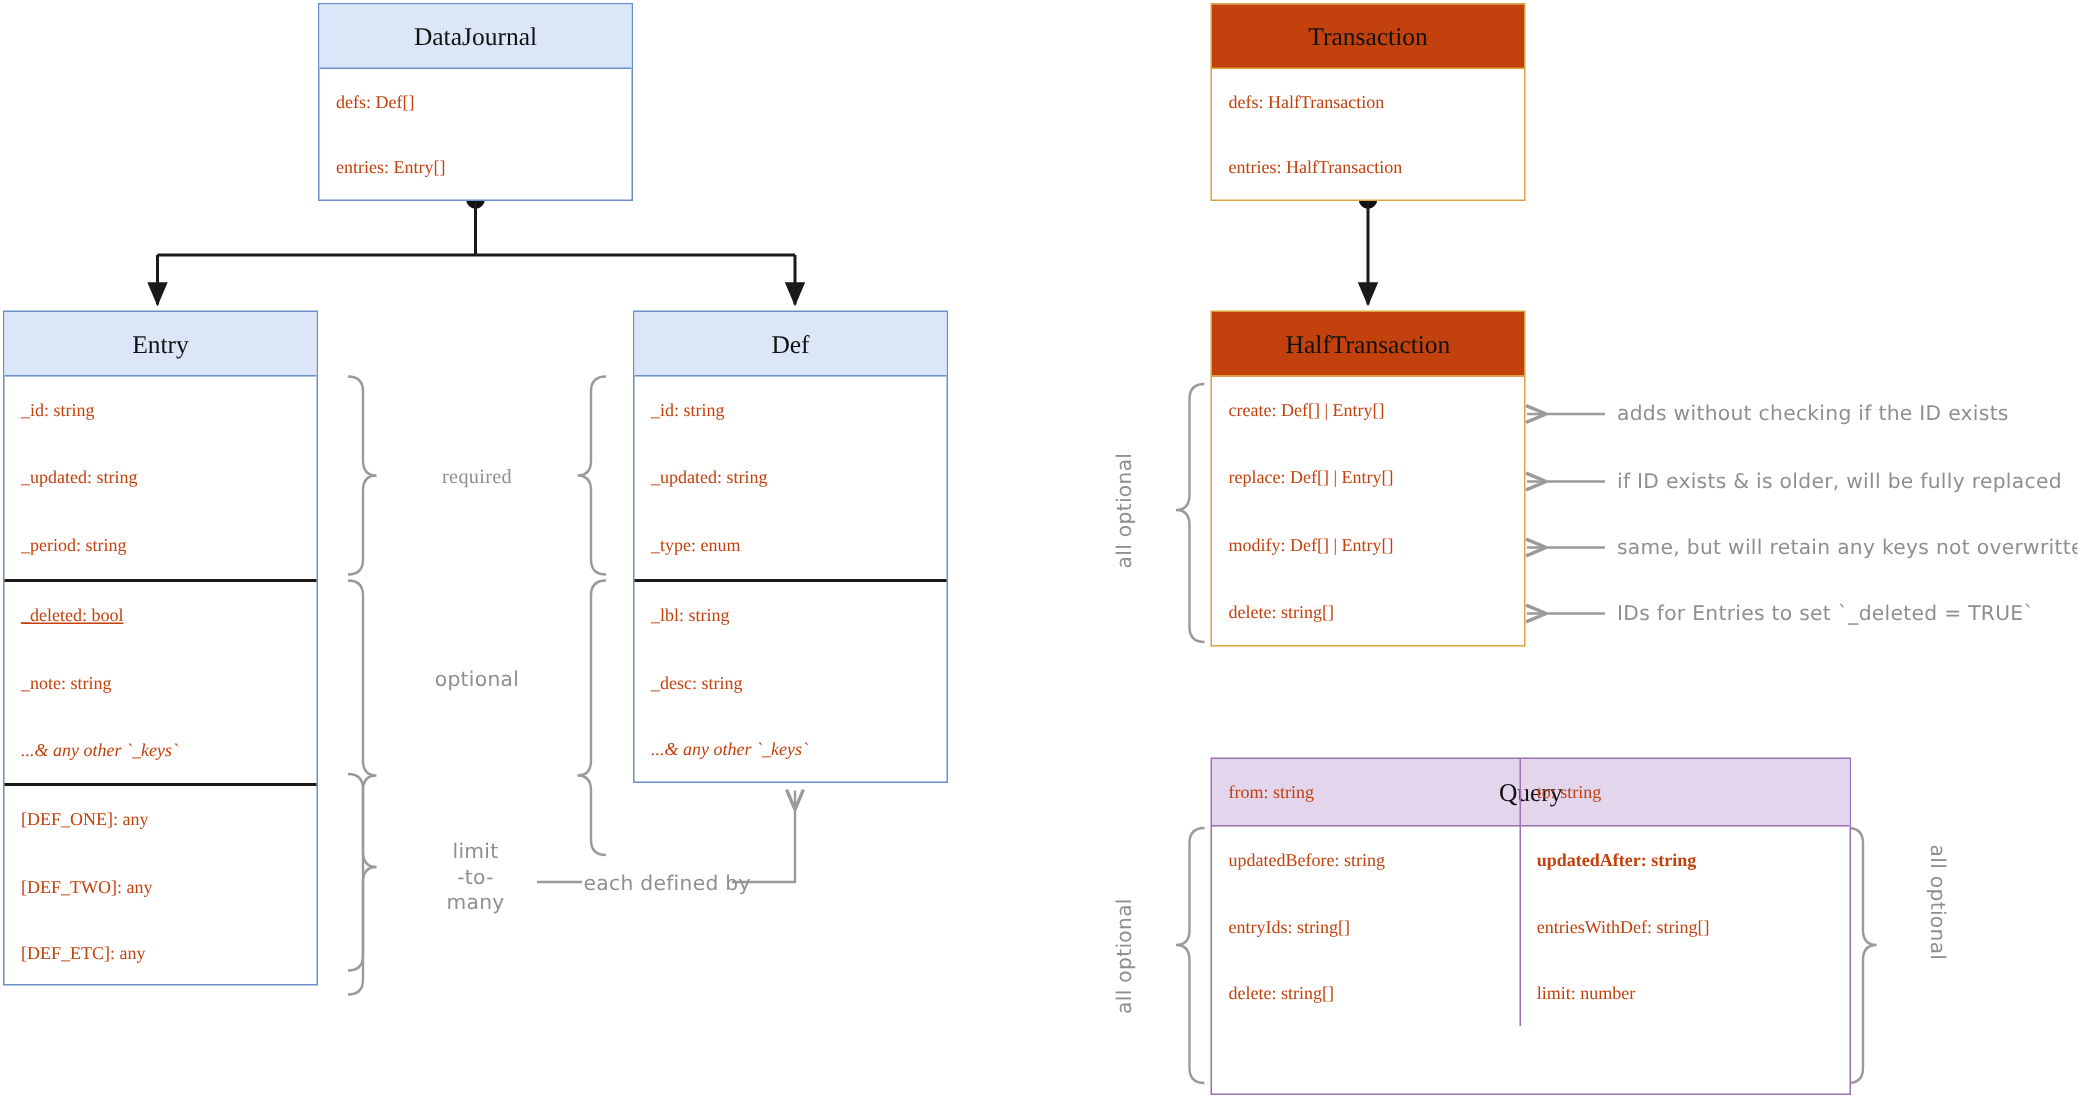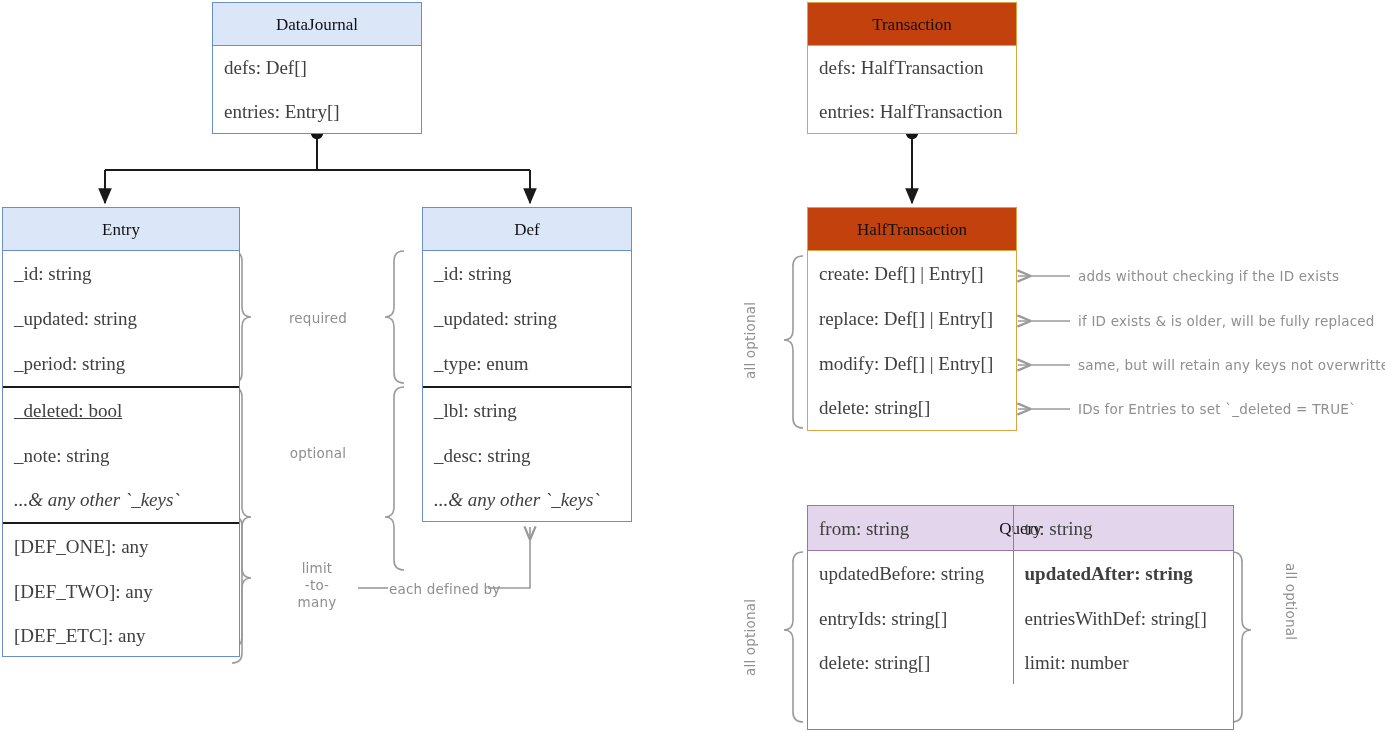--- a/index.html
+++ b/index.html
@@ -51,22 +51,22 @@
     box-sizing: border-box;
   }
   .cbox .sect + .sect {
     border-top: 2.2px solid #1a1a1a;
   }
   .row {
     box-sizing: border-box;
     display: flex;
     align-items: center;
     padding-left: 11px;
-    font-size: 19px;
-    color: #404040;
+    font-size: 12px;
+    color: #c2410c;
     white-space: nowrap;
   }
   .row.ital {
     font-style: italic;
   }
 
   
   .cbox.gold { border-color: #d9a441; }
   .cbox.gold .hdr { background: #c2410c; border-bottom-color: #d9a441; }
 
@@ -183,21 +183,21 @@
   </svg>
 
   <div class="cbox" style="left:212px; top:2px; width:210px; height:132px;">
     <div class="hdr" style="height:43px;">DataJournal</div>
     <div class="sect" style="height:87px;">
       <div class="row" style="height:44px;">defs: Def[]</div>
       <div class="row" style="height:43px;">entries: Entry[]</div>
     </div>
   </div>
 
-  <div class="cbox" style="left:2px; top:207px; width:238px; height:450px;">
+  <div class="cbox" style="left:2px; top:207px; width:210px; height:450px;">
     <div class="hdr" style="height:43px;">Entry</div>
     <div class="sect" style="height:135px;">
       <div class="row" style="height:45px;">_id: string</div>
       <div class="row" style="height:45px;">_updated: string</div>
       <div class="row" style="height:45px;">_period: string</div>
     </div>
     <div class="sect" style="height:136px;">
       <div class="row" style="height:45px;text-decoration:underline;">_deleted: bool</div>
       <div class="row" style="height:45px;">_note: string</div>
       <div class="row ital" style="height:44px;">...&amp; any other `_keys`</div>
@@ -254,21 +254,21 @@
         <div class="col">
           <div class="row" style="height:45px;">to: string</div>
           <div class="row" style="height:45px;font-weight:bold;">updatedAfter: string</div>
           <div class="row" style="height:45px;">entriesWithDef: string[]</div>
           <div class="row" style="height:43px;">limit: number</div>
         </div>
       </div>
     </div>
   </div>
 
-  <div class="note center" style="left:256px; top:310px; width:124px;">required</div>
+  <div class="note center" style="left:256px; top:310px; width:124px;font-family:Liberation Serif, serif;">required</div>
   <div class="note center" style="left:256px; top:445px; width:124px;">optional</div>
 
   <div class="note stack" style="left:262px; top:560px; width:110px;">
     <div>limit</div>
     <div>-to-</div>
     <div>many</div>
   </div>
 
   <div class="note" style="left:389px; top:581px;">each defined by</div>
 

